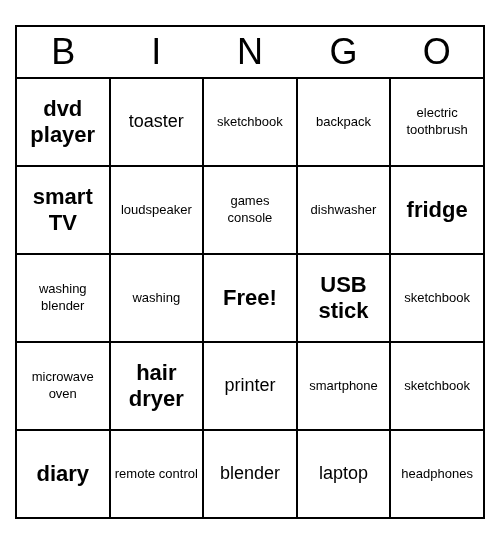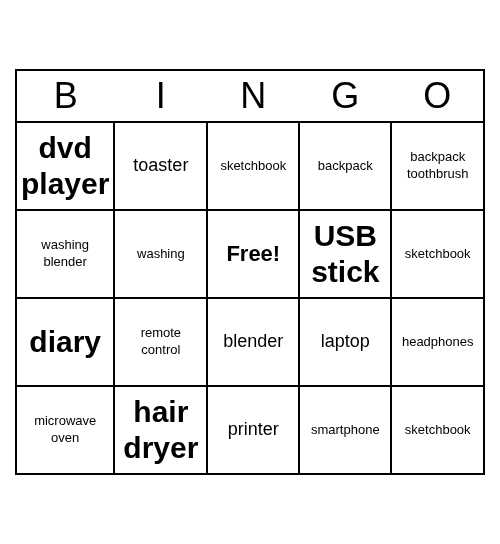--- a/index.html
+++ b/index.html
@@ -33,21 +33,21 @@
     .bingo-grid td {
       border: 2px solid #000;
       text-align: center;
       vertical-align: middle;
       width: 94px;
       height: 88px;
       padding: 4px;
     }
 
     .cell-large {
-      font-size: 30px;
+      font-size: 22px;
       font-weight: bold;
       line-height: 1.2;
     }
 
     .cell-medium {
       font-size: 18px;
       line-height: 1.2;
     }
 
     .cell-small {
@@ -76,37 +76,44 @@
         <th style="font-size: 36px; font-weight: normal; text-align: center; padding: 4px 0px; border: none; width: 94px;">G</th>
         <th style="font-size: 36px; font-weight: normal; text-align: center; padding: 4px 0px; border: none; width: 94px;">O</th>
       </tr>
   </thead>
   <tbody id="grid-body">
   <tr>
         <td class="cell-large">dvd player</td>
         <td class="cell-medium">toaster</td>
         <td class="cell-small">sketchbook</td>
         <td class="cell-small">backpack</td>
-        <td class="cell-small">backpack toothbrush</td>
+        <td class="cell-small">electric toothbrush</td>
+      </tr>
+      <tr>
+        <td class="cell-large">smart TV</td>
+        <td class="cell-small">loudspeaker</td>
+        <td class="cell-small">games console</td>
+        <td class="cell-small">dishwasher</td>
+        <td class="cell-large">fridge</td>
       </tr>
       <tr>
         <td class="cell-small">washing blender</td>
         <td class="cell-small">washing</td>
         <td class="cell-free">Free!</td>
         <td class="cell-large">USB stick</td>
         <td class="cell-small">sketchbook</td>
       </tr>
       <tr>
+        <td class="cell-small">microwave oven</td>
+        <td class="cell-large">hair dryer</td>
+        <td class="cell-medium">printer</td>
+        <td class="cell-small">smartphone</td>
+        <td class="cell-small">sketchbook</td>
+      </tr>
+      <tr>
         <td class="cell-large">diary</td>
         <td class="cell-small">remote control</td>
         <td class="cell-medium">blender</td>
         <td class="cell-medium">laptop</td>
         <td class="cell-small">headphones</td>
       </tr>
-      <tr>
-        <td class="cell-small">microwave oven</td>
-        <td class="cell-large">hair dryer</td>
-        <td class="cell-medium">printer</td>
-        <td class="cell-small">smartphone</td>
-        <td class="cell-small">sketchbook</td>
-      </tr>
     </tbody>
 </table>
 
 </body></html>

